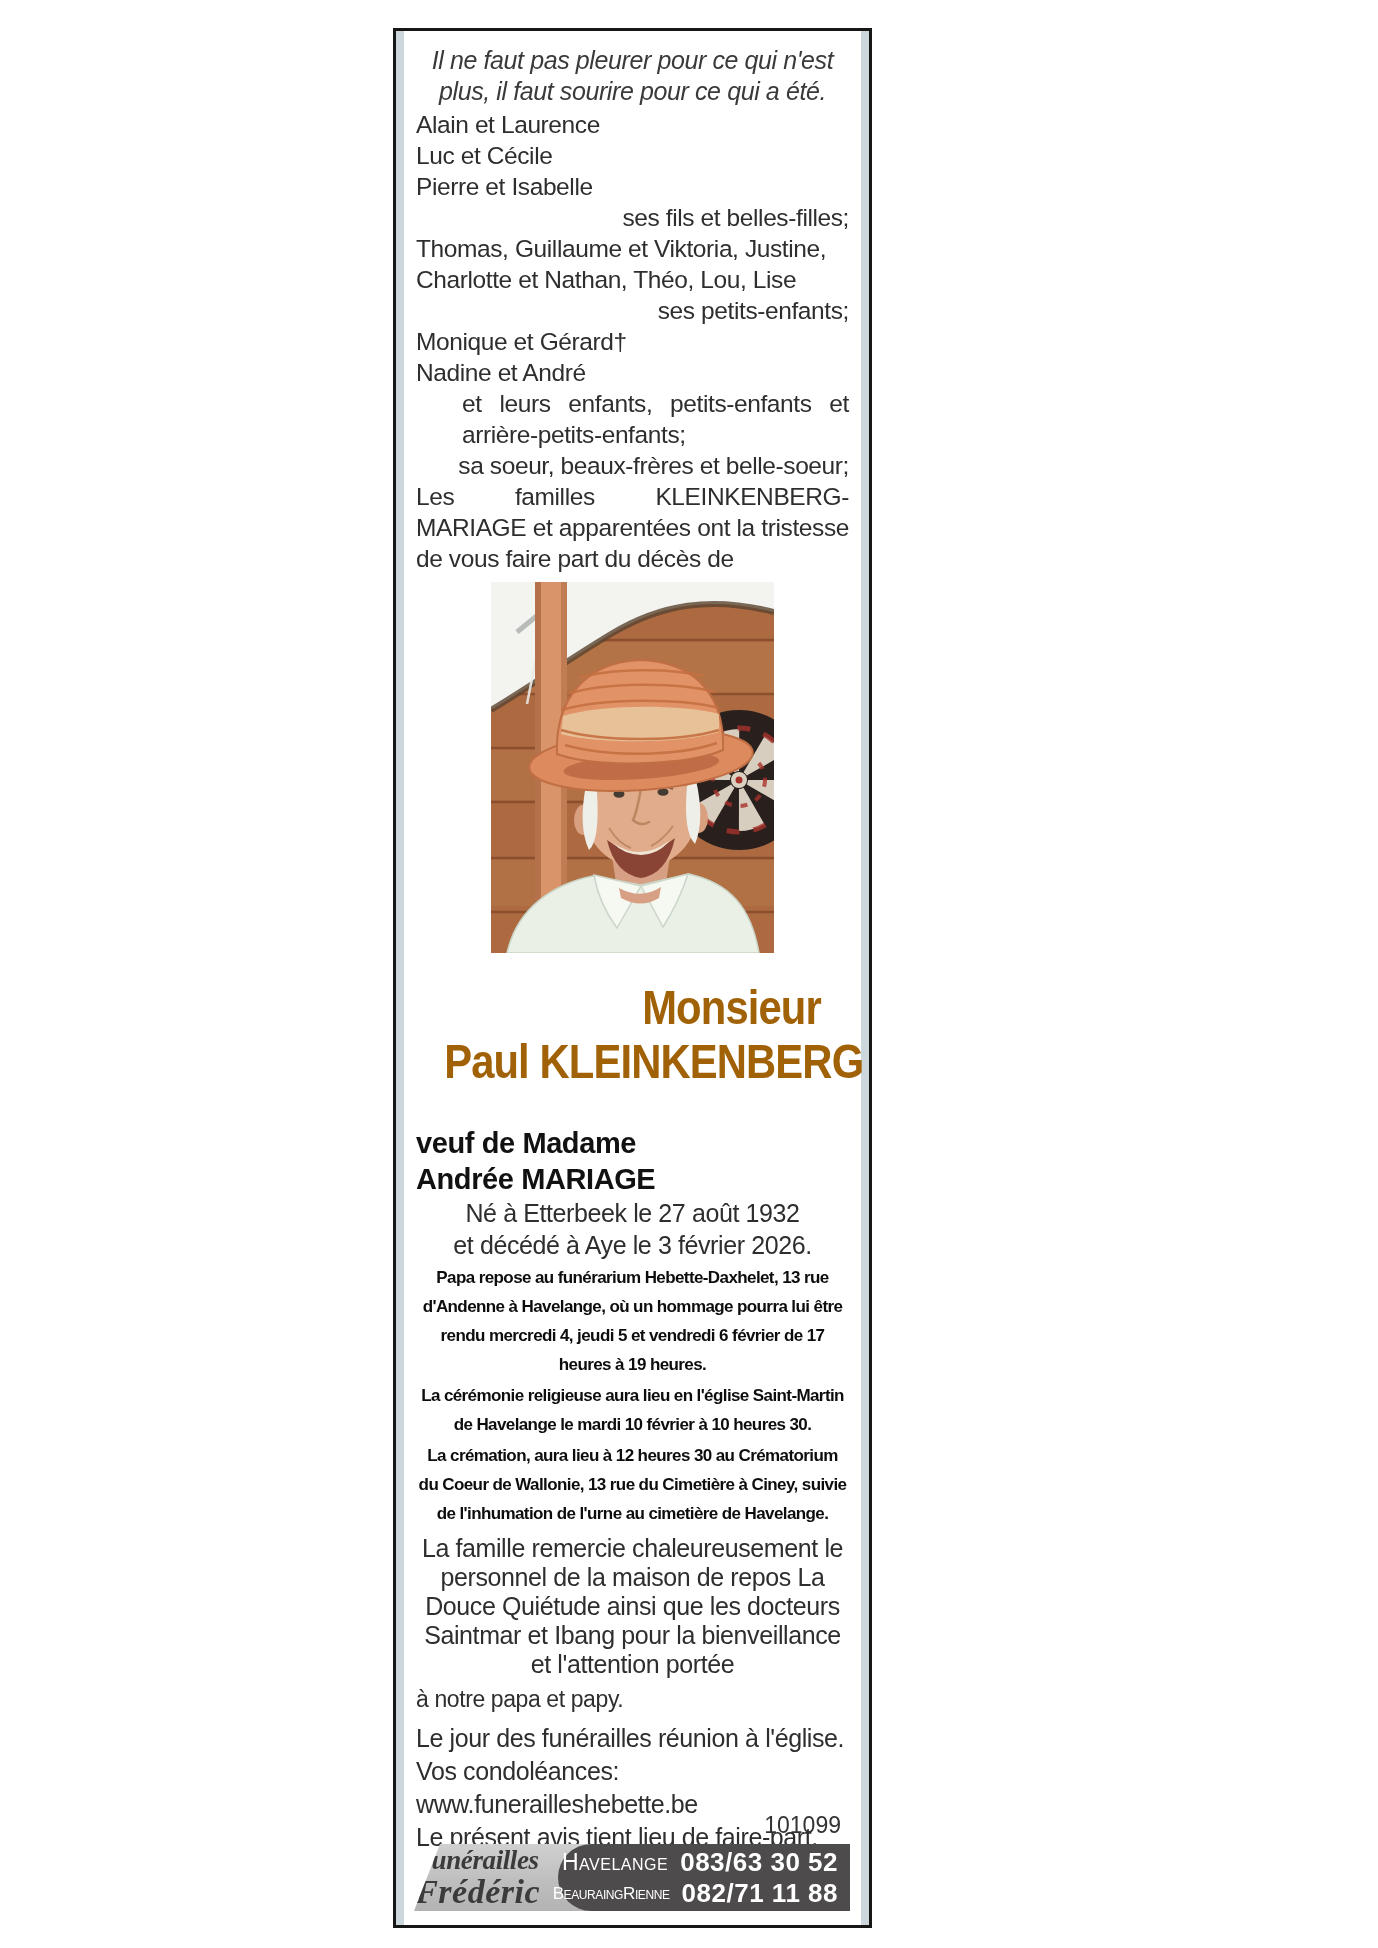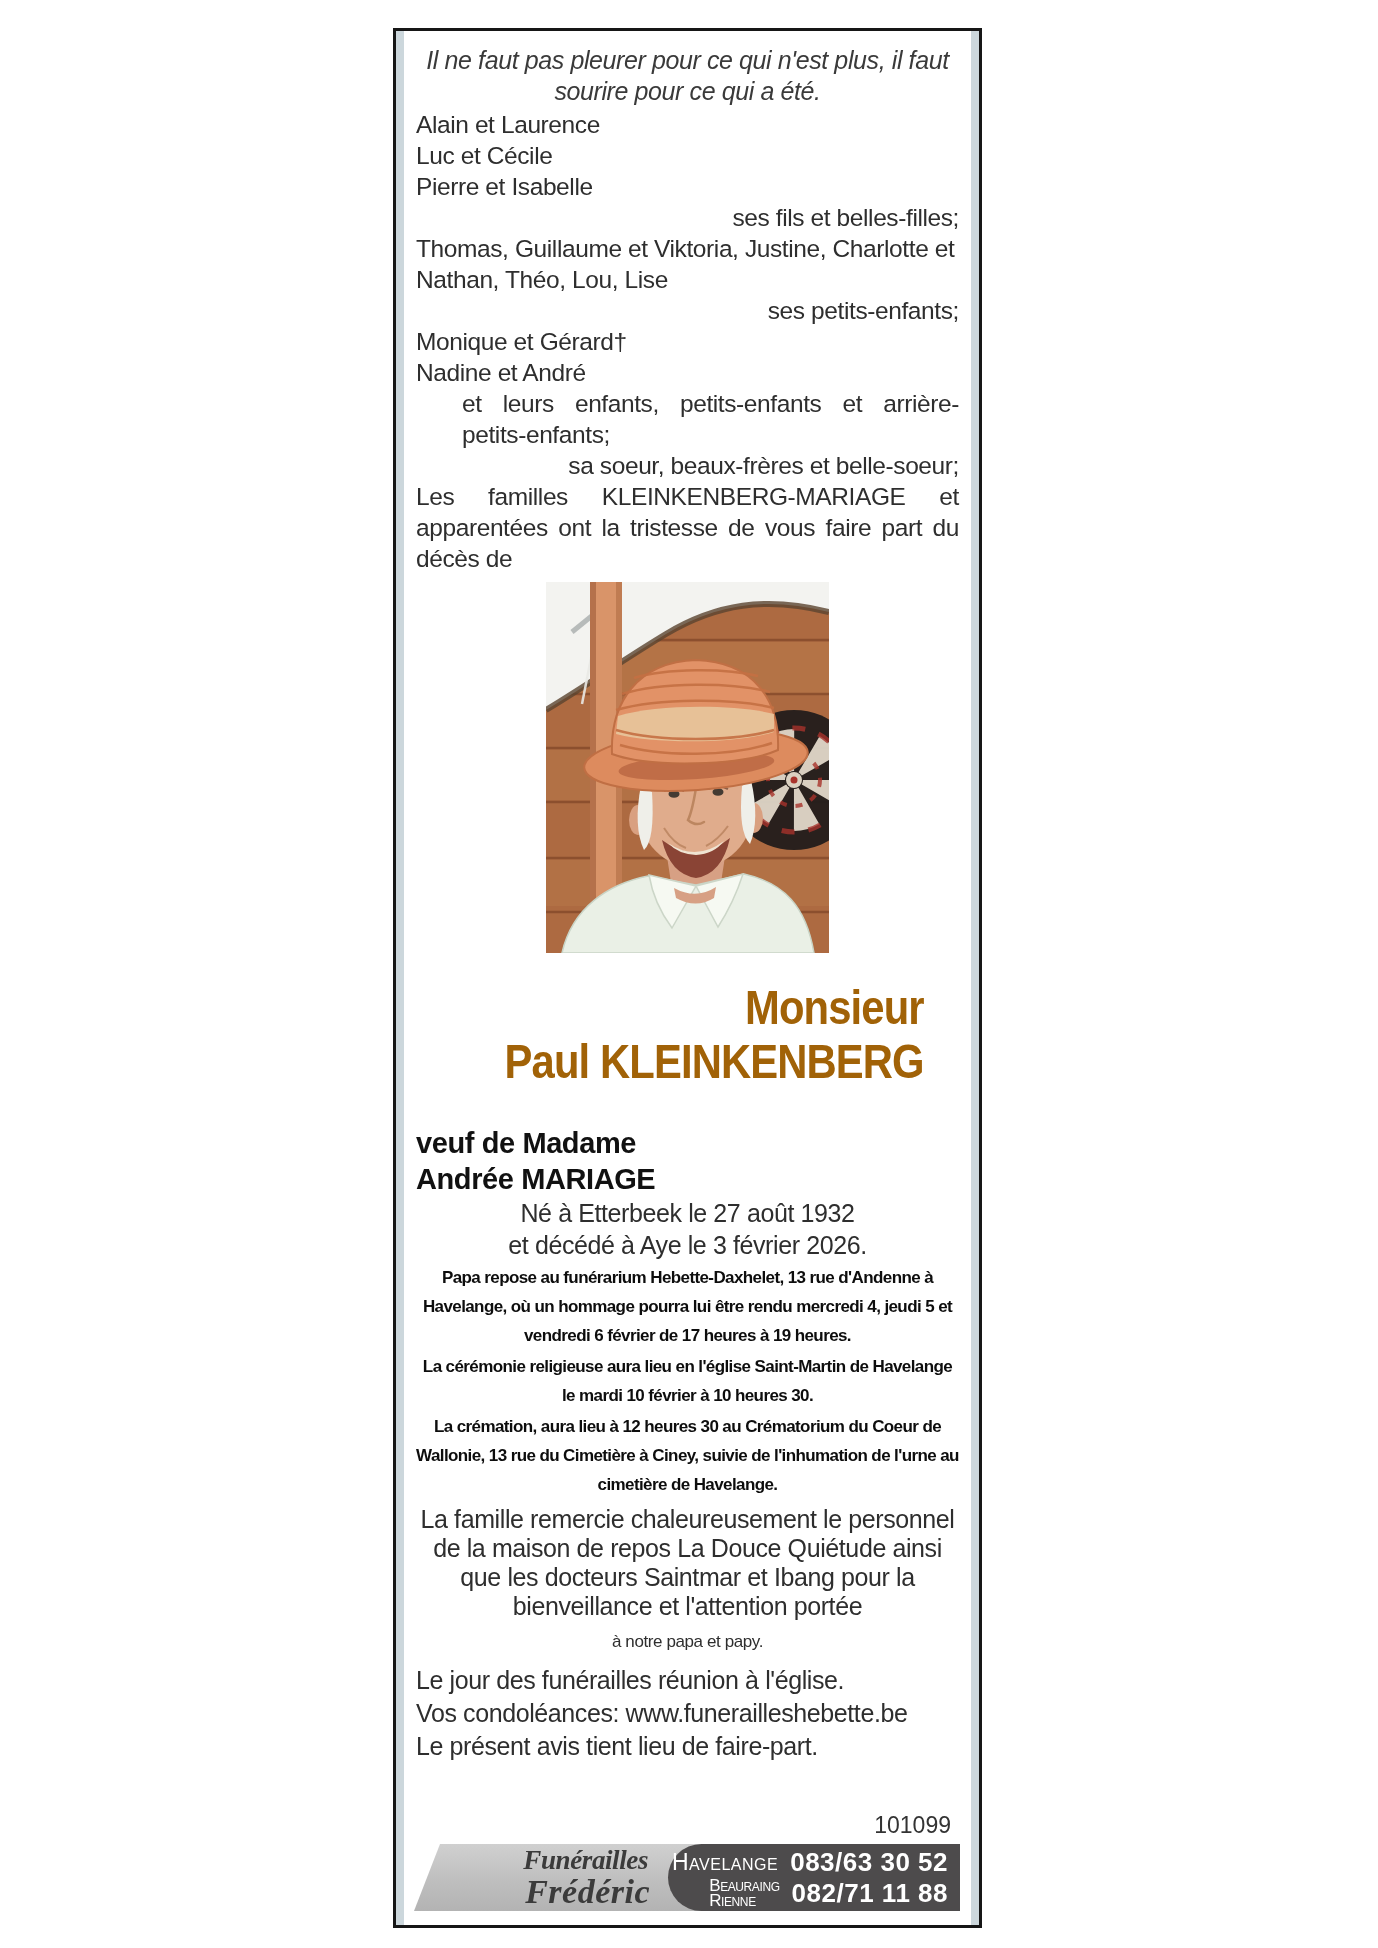--- a/index.html
+++ b/index.html
@@ -7,21 +7,21 @@
   .page {
     position:relative;
     width:1378px; height:1948px;
     background:#ffffff;
     font-family:"Liberation Sans","DejaVu Sans",sans-serif;
     color:#2e2e2e;
     overflow:hidden;
   }
   .card {
     position:absolute; left:393px; top:28px;
-    width:589px; height:1900px;
+    width:479px; height:1900px;
     background:#ffffff;
     border:3px solid #161616;
   }
   .strip { position:absolute; top:0; bottom:0; width:8px; background:#ccd7dc; }
   .strip.left { left:0; }
   .strip.right { right:0; }
   .content {
     position:absolute; left:8px; right:8px; top:0; bottom:0;
     padding:0 12px;
     letter-spacing:-0.4px;
@@ -55,21 +55,21 @@
   .widower { margin-top:36px; font-weight:bold; font-size:29px; line-height:36px; color:#111; }
   .dates { text-align:center; font-size:25px; line-height:32px; color:#2e2e2e; }
   .bold-para {
     margin-top:2px;
     text-align:center;
     font-weight:bold; font-size:17px; line-height:29px;
     color:#0d0d0d;
     letter-spacing:-0.6px;
   }
   .thanks { margin-top:6px; text-align:center; font-size:25px; line-height:29px; }
-  .dedication { margin-top:6px; text-align:center; font-size:17px; line-height:29px; }
+  .dedication { margin-top:6px; font-size:23px; line-height:29px; }
   .notices { margin-top:8px; font-size:25px; line-height:33px; text-align:left; }
   .ref-number {
     position:absolute; right:20px; bottom:86px;
     font-size:23px; color:#333; letter-spacing:0;
   }
   
   .banner {
     position:absolute; left:10px; right:11px; bottom:14px;
     height:67px;
     background:linear-gradient(180deg,#d0d0d0 0%,#bdbdbd 60%,#b3b3b3 100%);
@@ -88,21 +88,21 @@
   .dark-panel {
     position:absolute; right:0; top:0; bottom:0; width:292px;
     background:#4d4b4c;
     border-radius:36px 0 0 36px;
     display:flex; flex-direction:column; justify-content:center;
     padding:2px 12px 2px 30px;
     color:#ffffff;
   }
   .phone-row { display:flex; align-items:center; justify-content:flex-end; gap:12px; }
   .loc-single { font-variant:small-caps; font-size:23px; letter-spacing:0.5px; }
-  .loc-stack { display:flex; flex-direction:column; line-height:15px; }
+  .loc-stack { display:flex; flex-direction:row; line-height:15px;align-items:center; }
   .loc-small { font-variant:small-caps; font-size:17px; }
   .phone { font-weight:bold; font-size:26px; letter-spacing:0.5px; white-space:nowrap; }
 </style>
 </head>
 <body>
 
 <div class="page">
   <div class="card">
     <div class="strip left"></div>
     <div class="strip right"></div>

